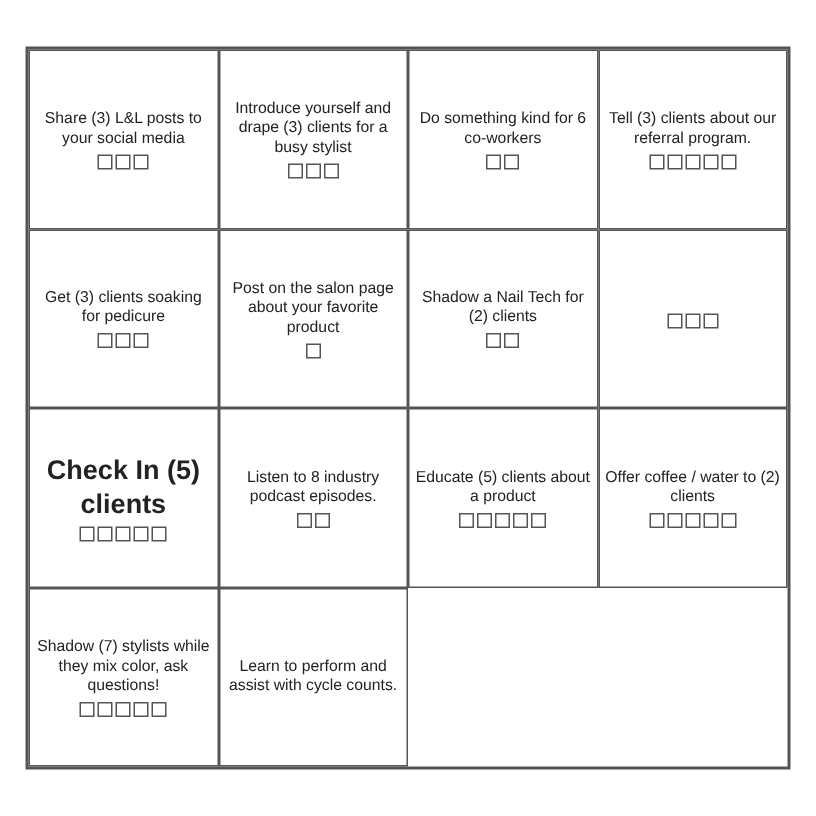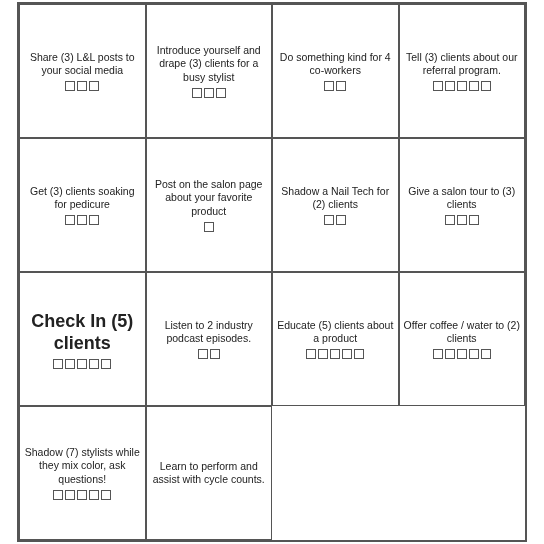--- a/index.html
+++ b/index.html
@@ -7,21 +7,21 @@
       width: 544px;
       height: 544px;
       display: flex;
       align-items: center;
       justify-content: center;
       background: #fff;
       font-family: Arial, sans-serif;
     }
     .bingo-container {
       width: 510px;
-      height: 540px;
+      height: 482px;
       border: 2px solid #555;
     }
     .bingo-grid {
       display: grid;
       grid-template-columns: repeat(4, 1fr);
       grid-template-rows: repeat(4, 1fr);
       width: 100%;
       height: 100%;
     }
     .cell {
@@ -71,21 +71,21 @@
       </div>
       <div class="cell">
         <div class="cell-text">Introduce yourself and drape (3) clients for a busy stylist</div>
         <div class="checkboxes">
           <span class="checkbox"></span>
           <span class="checkbox"></span>
           <span class="checkbox"></span>
         </div>
       </div>
       <div class="cell">
-        <div class="cell-text">Do something kind for 4 co-workers</div>
+        <div class="cell-text">Do something kind for 6 co-workers</div>
         <div class="checkboxes">
           <span class="checkbox"></span>
           <span class="checkbox"></span>
         </div>
       </div>
       <div class="cell">
         <div class="cell-text">Tell (3) clients about our referral program.</div>
         <div class="checkboxes">
           <span class="checkbox"></span>
           <span class="checkbox"></span>
@@ -109,39 +109,38 @@
         </div>
       </div>
       <div class="cell">
         <div class="cell-text">Shadow a Nail Tech for (2) clients</div>
         <div class="checkboxes">
           <span class="checkbox"></span>
           <span class="checkbox"></span>
         </div>
       </div>
       <div class="cell">
-        <div class="cell-text">Give a salon tour to (3) clients</div>
         <div class="checkboxes">
           <span class="checkbox"></span>
           <span class="checkbox"></span>
           <span class="checkbox"></span>
         </div>
       </div>
       <div class="cell">
         <div class="cell-text large">Check In (5) clients</div>
         <div class="checkboxes">
           <span class="checkbox"></span>
           <span class="checkbox"></span>
           <span class="checkbox"></span>
           <span class="checkbox"></span>
           <span class="checkbox"></span>
         </div>
       </div>
       <div class="cell">
-        <div class="cell-text">Listen to 2 industry podcast episodes.</div>
+        <div class="cell-text">Listen to 8 industry podcast episodes.</div>
         <div class="checkboxes">
           <span class="checkbox"></span>
           <span class="checkbox"></span>
         </div>
       </div>
       <div class="cell">
         <div class="cell-text">Educate (5) clients about a product</div>
         <div class="checkboxes">
           <span class="checkbox"></span>
           <span class="checkbox"></span>

